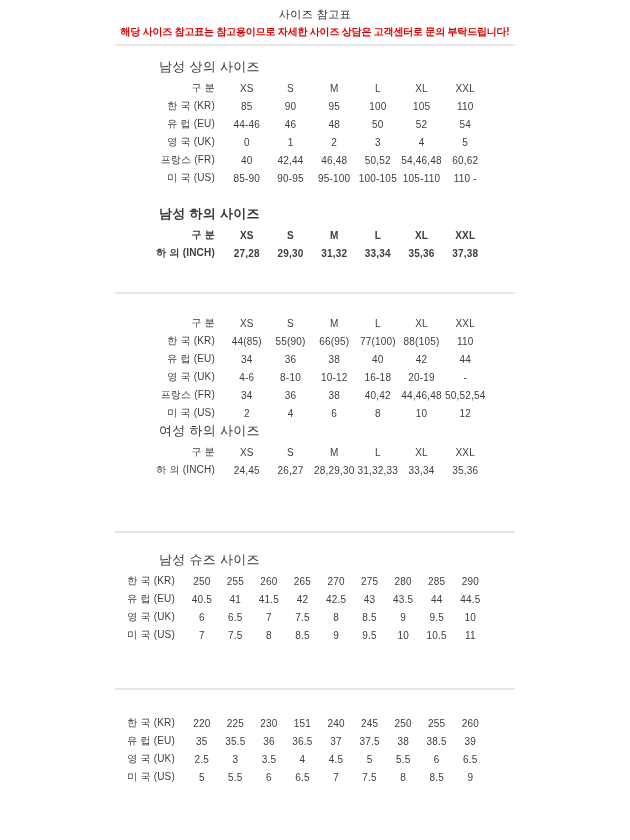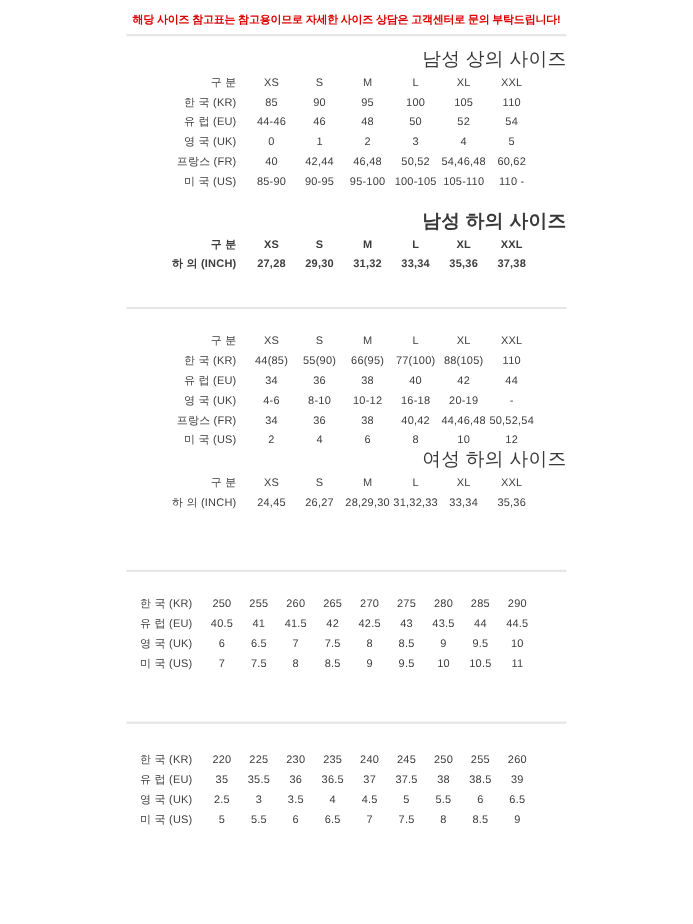--- a/index.html
+++ b/index.html
@@ -17,21 +17,21 @@
   .title{
     text-align:center;font-size:11px;line-height:13px;color:#2e2e2e;letter-spacing:.5px;
   }
   .notice{
     margin-top:5px;text-align:center;font-size:10px;line-height:12px;
     font-weight:bold;color:var(--notice-red);letter-spacing:-0.2px;white-space:nowrap;
   }
   .divider{border-top:2px solid var(--divider);height:0;}
   .top-divider{margin-top:6px;}
   .section-title{
-    font-size:17px;line-height:13px;color:#383838;padding-left:44px;letter-spacing:.3px;text-align:right;
+    font-size:13px;line-height:13px;color:#383838;padding-left:44px;letter-spacing:.3px;
   }
   .size-table{margin:6px 28px 0 0;}
   .t-row{display:flex;align-items:center;height:18px;font-size:10px;color:var(--text);}
   .t-label{
     width:110px;box-sizing:border-box;text-align:right;padding-right:10px;
     white-space:nowrap;letter-spacing:.2px;
   }
   .t-cell{flex:1;text-align:center;white-space:nowrap;letter-spacing:.2px;}
   .compact-label .t-label{width:70px;}
   
@@ -42,20 +42,21 @@
   #sections > :nth-child(5){margin-top:2px;}
   #sections > :nth-child(6){margin-top:52px;}
   #sections > :nth-child(7){margin-top:20px;}
   #sections > :nth-child(8){margin-top:44px;}
   #sections > :nth-child(9){margin-top:24px;}
 </style>
 </head>
 <body>
 
 <div class="page">
+  <div class="title">사이즈 참고표</div>
   <div class="notice">해당 사이즈 참고표는 참고용이므로 자세한 사이즈 상담은 고객센터로 문의 부탁드립니다!</div>
   <div class="divider top-divider"></div>
   <div id="sections">
   <section class="size-section">
     <div class="section-title">남성 상의 사이즈</div>
     <div class="size-table">
           <div class="t-row t-head">
             <div class="t-label">구 분</div>
             <div class="t-cell">XS</div>
             <div class="t-cell">S</div>
@@ -213,20 +214,21 @@
             <div class="t-cell">26,27</div>
             <div class="t-cell">28,29,30</div>
             <div class="t-cell">31,32,33</div>
             <div class="t-cell">33,34</div>
             <div class="t-cell">35,36</div>
           </div>
         </div>
   </section>
 <div class="divider"></div>
   <section class="size-section">
+    <div class="section-title">남성 슈즈 사이즈</div>
     <div class="size-table compact-label">
           <div class="t-row">
             <div class="t-label">한 국 (KR)</div>
             <div class="t-cell">250</div>
             <div class="t-cell">255</div>
             <div class="t-cell">260</div>
             <div class="t-cell">265</div>
             <div class="t-cell">270</div>
             <div class="t-cell">275</div>
             <div class="t-cell">280</div>
@@ -272,21 +274,21 @@
         </div>
   </section>
 <div class="divider"></div>
   <section class="size-section">
     <div class="size-table compact-label">
           <div class="t-row">
             <div class="t-label">한 국 (KR)</div>
             <div class="t-cell">220</div>
             <div class="t-cell">225</div>
             <div class="t-cell">230</div>
-            <div class="t-cell">235</div>
+            <div class="t-cell">151</div>
             <div class="t-cell">240</div>
             <div class="t-cell">245</div>
             <div class="t-cell">250</div>
             <div class="t-cell">255</div>
             <div class="t-cell">260</div>
           </div>
           <div class="t-row">
             <div class="t-label">유 럽 (EU)</div>
             <div class="t-cell">35</div>
             <div class="t-cell">35.5</div>

